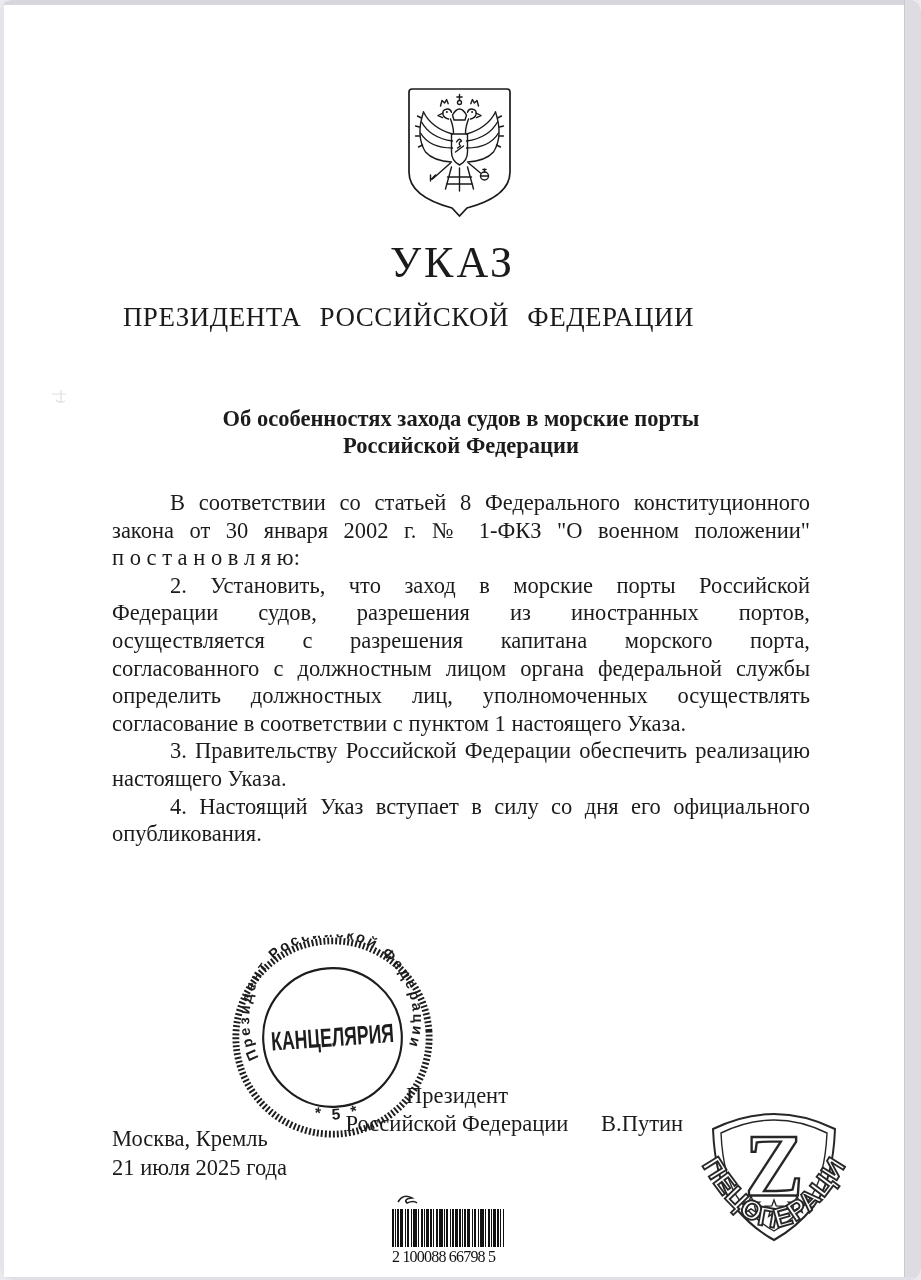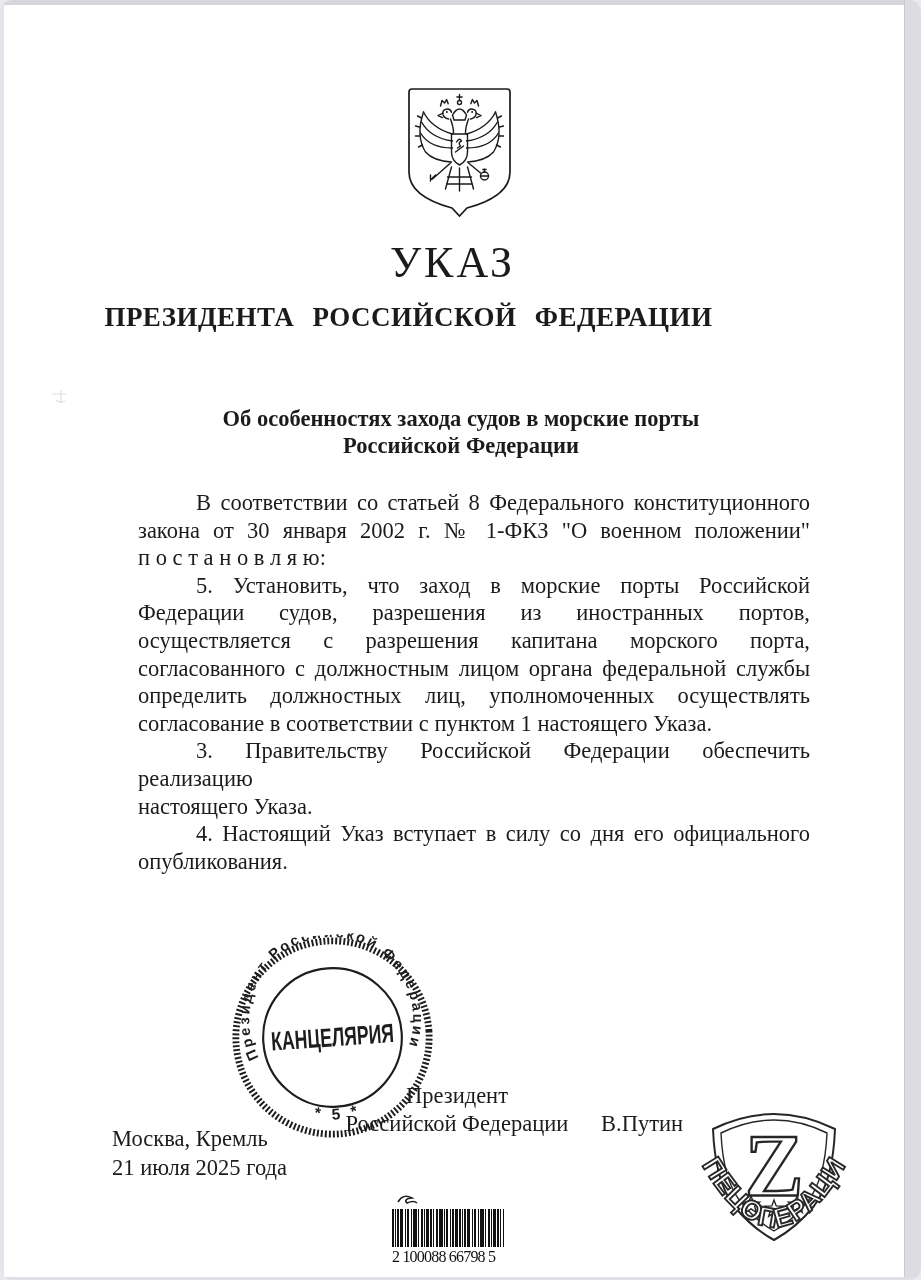--- a/index.html
+++ b/index.html
@@ -19,27 +19,27 @@
 
   .coat{position:absolute;left:402px;top:84px;width:115px;height:139px;}
   .coat svg{width:100%;height:100%;}
   .coat .frame{fill:none;stroke:#1a1a1a;stroke-width:1.7;}
   .coat .eagle path,.coat .eagle circle{fill:none;stroke:#1a1a1a;stroke-width:1.4;stroke-linecap:round;stroke-linejoin:round;}
   .coat .eagle .dot{fill:#1a1a1a;stroke:none;}
 
   .doc-type{position:absolute;left:0;top:240px;width:905px;text-align:center;
     font-size:44px;letter-spacing:3px;line-height:46px;}
   .issuer{position:absolute;left:0;top:302px;width:817px;text-align:center;
-    font-size:27px;word-spacing:11px;letter-spacing:.5px;font-weight:bold;}
+    font-size:27px;word-spacing:11px;letter-spacing:.5px;}
   .doc-title{position:absolute;left:112px;top:405px;width:698px;text-align:center;
     font-size:22.5px;font-weight:bold;line-height:27px;}
 
   .decree-body{position:absolute;left:112px;top:489px;width:698px;
     font-size:22.5px;line-height:27.6px;}
-  .bline{white-space:normal;text-align:left;margin-left:26px;}
+  .bline{white-space:normal;text-align:left;}
   .bline.fill{text-align:justify;text-align-last:justify;}
   .bline.indent{text-indent:58px;}
 
   .artifact{position:absolute;left:48px;top:386px;width:26px;height:26px;opacity:.55;}
   .artifact path{stroke:#c3c3c8;stroke-width:1.2;fill:none;}
 
   .stamp{position:absolute;left:230px;top:935px;width:205px;height:205px;transform:rotate(-4deg);}
   .stamp svg{width:100%;height:100%;}
   .stamp .ring-dash{fill:none;stroke:#1d1d1d;stroke-width:7;stroke-dasharray:2 2.1;}
   .stamp .ring{fill:none;stroke:#1d1d1d;stroke-width:2.2;}
@@ -116,21 +116,21 @@
   </div>
 
   <svg class="artifact" viewBox="0 0 26 26">
     <path d="M4 8 h14 M13 4 v12 M8 14 q4 4 9 1"></path>
   </svg>
 
   <div class="decree-body">
       <div class="bline fill indent">В соответствии со статьей 8 Федерального конституционного</div>
       <div class="bline fill">закона от 30 января 2002 г. № 1-ФКЗ "О военном положении"</div>
       <div class="bline">п о с т а н о в л я ю:</div>
-      <div class="bline fill indent">5. Установить, что заход в морские порты Российской</div>
+      <div class="bline fill indent">2. Установить, что заход в морские порты Российской</div>
       <div class="bline fill">Федерации судов, разрешения из иностранных портов,</div>
       <div class="bline fill">осуществляется с разрешения капитана морского порта,</div>
       <div class="bline fill">согласованного с должностным лицом органа федеральной службы</div>
       <div class="bline fill">определить должностных лиц, уполномоченных осуществлять</div>
       <div class="bline">согласование в соответствии с пунктом 1 настоящего Указа.</div>
       <div class="bline fill indent">3. Правительству Российской Федерации обеспечить реализацию</div>
       <div class="bline">настоящего Указа.</div>
       <div class="bline fill indent">4. Настоящий Указ вступает в силу со дня его официального</div>
       <div class="bline">опубликования.</div>
     </div>

